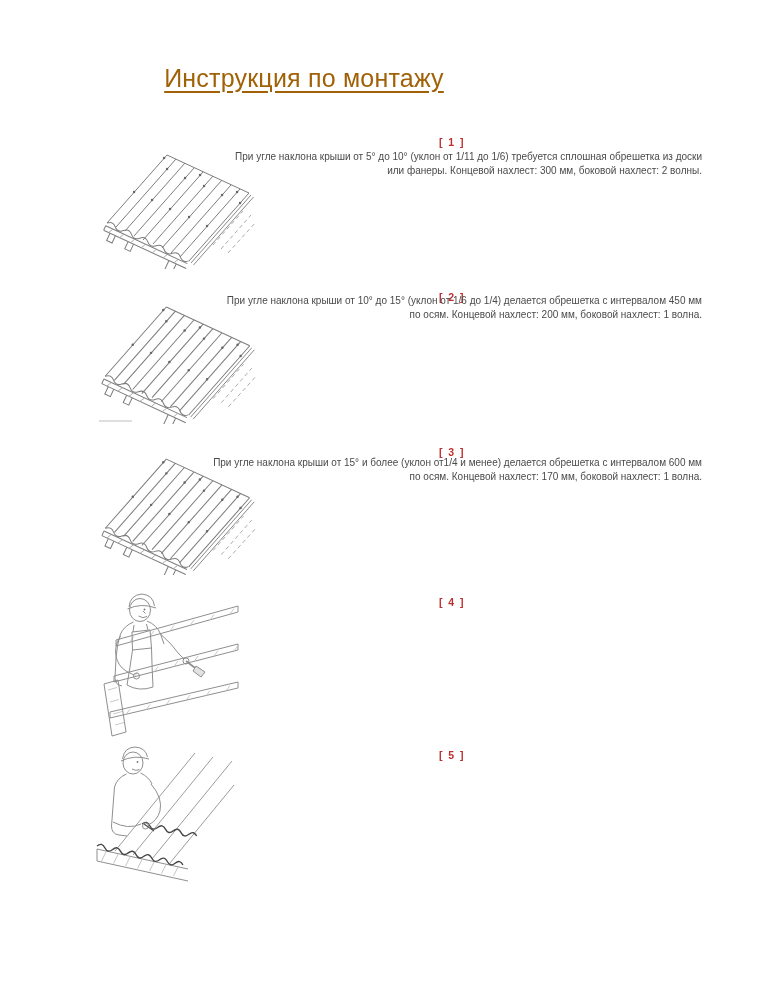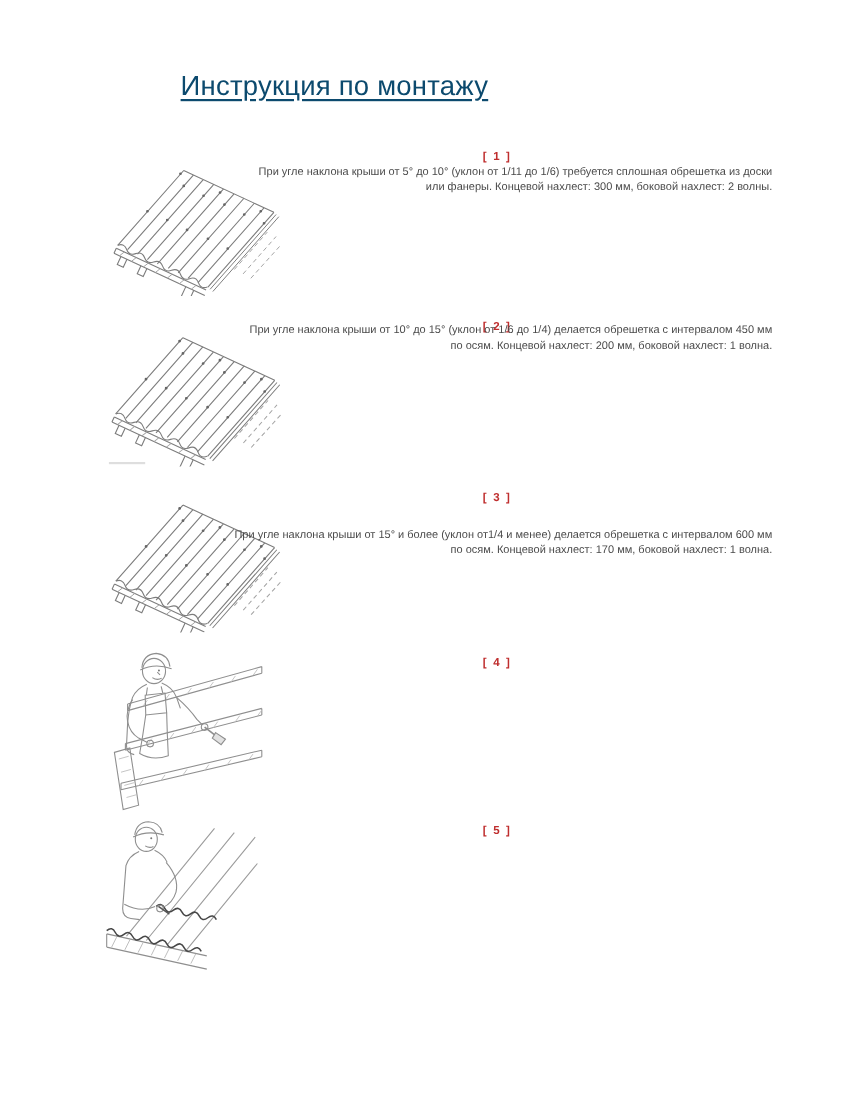--- a/index.html
+++ b/index.html
@@ -2,21 +2,21 @@
 <html><head>
 <meta charset="utf-8">
 <style>
   html,body{margin:0;padding:0;background:#fff;}
   .page{
     position:relative;width:768px;height:994px;background:#ffffff;
     font-family:"Liberation Sans",sans-serif;overflow:hidden;
   }
   .title{
     position:absolute;top:64px;left:0;width:608px;margin:0;
-    text-align:center;font-size:25px;font-weight:500;color:#0c4a6e;
+    text-align:center;font-size:25px;font-weight:500;color:#a16207;
     text-decoration:underline;text-underline-offset:4px;letter-spacing:.2px;
   }
   .num{
     position:absolute;left:202px;width:500px;text-align:center;
     font-size:10.5px;font-weight:bold;color:#bf2e2e;letter-spacing:1.5px;
   }
   .txt{
     position:absolute;left:202px;width:500px;text-align:right;
     font-size:10px;line-height:14px;color:#4a4a4a;white-space:pre;
   }
@@ -60,21 +60,21 @@
     </svg>
   <div class="sep"></div>
   <div class="num" style="top:291px">[ 2 ]</div>
   <div class="txt" style="top:294px">При угле наклона крыши от 10° до 15° (уклон от 1/6 до 1/4) делается обрешетка с интервалом 450 мм
 по осям. Концевой нахлест: 200 мм, боковой нахлест: 1 волна.</div>
 
   <svg class="illus" style="left:95px;top:451px;width:168px;height:124px" viewBox="0 0 165 122">
       <use href="#roofSketch"></use>
     </svg>
   <div class="num" style="top:446px">[ 3 ]</div>
-  <div class="txt" style="top:480px">При угле наклона крыши от 15° и более (уклон от1/4 и менее) делается обрешетка с интервалом 600 мм
+  <div class="txt" style="top:456px">При угле наклона крыши от 15° и более (уклон от1/4 и менее) делается обрешетка с интервалом 600 мм
 по осям. Концевой нахлест: 170 мм, боковой нахлест: 1 волна.</div>
 
   <svg class="illus" style="left:86px;top:588px;width:160px;height:150px" viewBox="0 0 160 150">
     <g fill="none" stroke="#8f8f8f" stroke-width="1">
       <path d="M30 52L152 18M30 58L152 24M30 52L30 58M152 18L152 24"></path>
       <path d="M28 88L152 56M28 94L152 62M28 88L28 94M152 56L152 62"></path>
       <path d="M24 124L152 94M24 130L152 100M24 124L24 130M152 94L152 100"></path>
       <path stroke="#bdbdbd" stroke-width=".8" d="M44 54l4 -5.5M64 48.5l4 -5.5M84 43l4 -5.5M104 37.5l4 -5.5M124 32l4 -5.5M144 26l4 -5.5M48 89l4 -5.5M68 84l4 -5.5M88 78.5l4 -5.5M108 73.5l4 -5.5M128 68l4 -5.5M148 63l4 -5.5M40 126.5l4 -5.5M60 122l4 -5.5M80 117l4 -5.5M100 112.5l4 -5.5M120 108l4 -5.5M140 103l4 -5.5"></path>
       <path d="M18 96L32 92L40 144L26 148Z"></path>
       <path stroke="#bdbdbd" stroke-width=".8" d="M22 102l9 -2.5M24 114l9 -2.5M27 126l9 -2.5M29 137l9 -2.5"></path>

